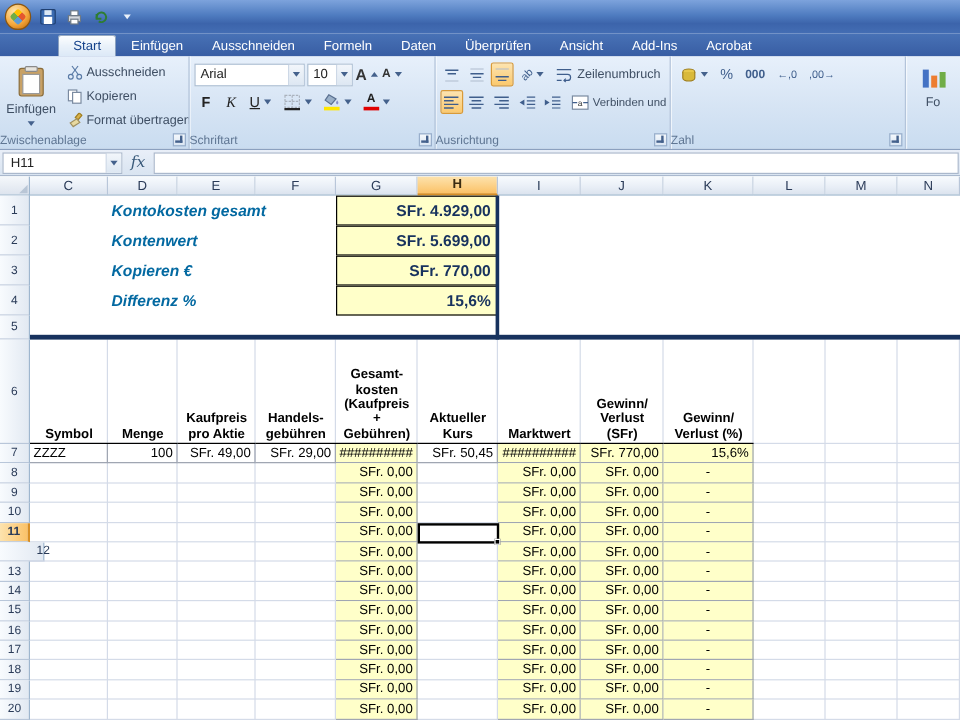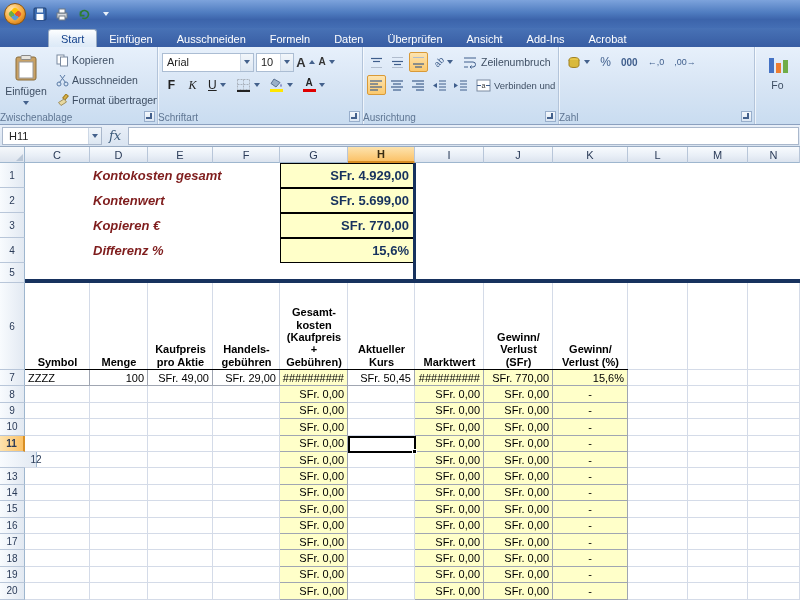--- a/index.html
+++ b/index.html
@@ -89,21 +89,21 @@
   .colhdr.sel{background:linear-gradient(#fde3ae,#fbc268);border-bottom:2px solid #d88f26;color:#3a2c12;font-weight:bold;}
   .rowhdr{position:absolute;left:0;width:25px;font-size:10px;color:#2a3b58;
     background:linear-gradient(90deg,#f8fbfe,#e2e9f2);
     border-right:1px solid #9eb6ce;border-bottom:1px solid #b8c6d9;
     display:flex;align-items:center;justify-content:center;}
   .rowhdr.sel{background:linear-gradient(90deg,#fde3ae,#fbc268);border-right:2px solid #d88f26;font-weight:bold;}
   .vline{position:absolute;width:1px;background:#d4dbe8;}
   .hline{position:absolute;height:1px;background:#d4dbe8;left:25px;right:0;}
   .cell{position:absolute;font-size:11px;color:#000;display:flex;align-items:center;
     padding:0 3px;overflow:hidden;white-space:pre-line;}
-  .slabel{font-size:13px;font-weight:bold;font-style:italic;color:#7f1d1d;}
+  .slabel{font-size:13px;font-weight:bold;font-style:italic;color:#0369a1;}
   .sval{font-size:13px;font-weight:bold;color:#17325e;background:#ffffc9;border:1px solid #000;
     justify-content:flex-end;padding-right:5px;}
   .chdr{font-weight:bold;justify-content:center;align-items:flex-end;text-align:center;
     line-height:1.12;border-bottom:1px solid #000;padding-bottom:1px;}
   .t{border-right:1px solid #a0a6b2;border-bottom:1px solid #a0a6b2;}
   .y{background:#ffffc9;}
   .right{justify-content:flex-end;}
   .left{justify-content:flex-start;}
   .dashc{justify-content:center;}
   .navyv{position:absolute;width:3px;background:#17325e;}
@@ -167,33 +167,33 @@
             <rect x="1" y="2" width="20" height="23" rx="2" fill="#c8a165" stroke="#8a6d3b"></rect>
             <rect x="6" y="0.5" width="10" height="4" rx="1" fill="#e8e5de" stroke="#8a8a8a"></rect>
             <rect x="4" y="7" width="14" height="16" fill="#fff" stroke="#9a9a9a"></rect>
           </svg>
         <span>Einfügen</span>
         <span class="caret"></span>
       </div>
       <div class="clip-col">
         <div class="sbtn">
           <svg class="ic" width="13" height="13" viewBox="0 0 13 13">
-              <rect x="1" y="1" width="7" height="9" fill="#fff" stroke="#7a8aa0"></rect>
-              <rect x="4.5" y="3" width="7" height="9" fill="#fff" stroke="#7a8aa0"></rect>
-            </svg>
-          <span>Kopieren</span>
-        </div>
-        <div class="sbtn">
-          <svg class="ic" width="13" height="13" viewBox="0 0 13 13">
               <circle cx="3" cy="10" r="2" fill="none" stroke="#5a7ba6"></circle>
               <circle cx="10" cy="10" r="2" fill="none" stroke="#5a7ba6"></circle>
               <line x1="3.5" y1="8.5" x2="9" y2="1" stroke="#5a7ba6"></line>
               <line x1="9.5" y1="8.5" x2="4" y2="1" stroke="#5a7ba6"></line>
             </svg>
           <span>Ausschneiden</span>
+        </div>
+        <div class="sbtn">
+          <svg class="ic" width="13" height="13" viewBox="0 0 13 13">
+              <rect x="1" y="1" width="7" height="9" fill="#fff" stroke="#7a8aa0"></rect>
+              <rect x="4.5" y="3" width="7" height="9" fill="#fff" stroke="#7a8aa0"></rect>
+            </svg>
+          <span>Kopieren</span>
         </div>
         <div class="sbtn">
           <svg class="ic" width="13" height="13" viewBox="0 0 13 13">
               <rect x="8" y="0.5" width="3" height="5" transform="rotate(40 9.5 3)" fill="#d9b24a" stroke="#a07d20"></rect>
               <path d="M2.5 8.5 L8 5 L10.5 8 L5 11.5 Z" fill="#e8d9a0" stroke="#a09060"></path>
             </svg>
           <span>Format übertragen</span>
         </div>
       </div>
       <div class="rgroup-label">Zwischenablage</div>

